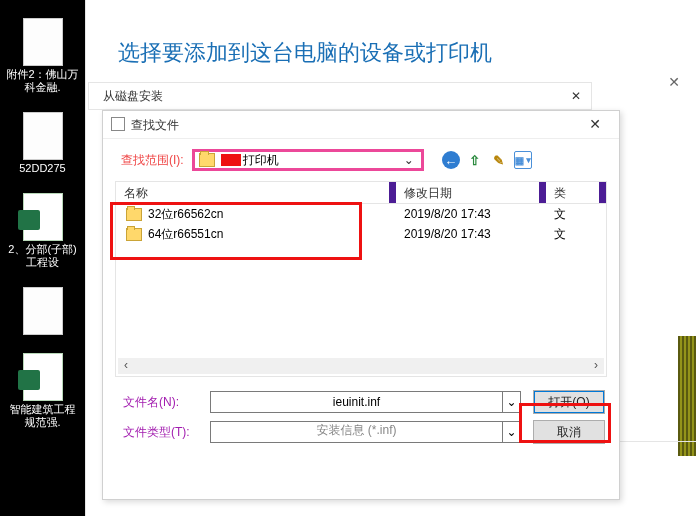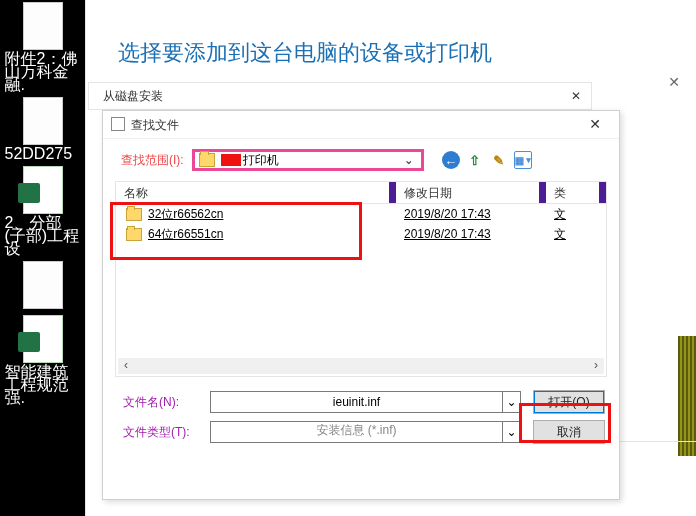--- a/index.html
+++ b/index.html
@@ -8,21 +8,21 @@
     width: 696px;
     height: 516px;
     font-family: "Microsoft YaHei", "Segoe UI", Tahoma, sans-serif;
     font-size: 12px;
     background: #000;
     position: relative;
     overflow: hidden;
   }
   
   .desktop { position: absolute; left: 0; top: 0; width: 85px; height: 516px; background: #000; color: #fff; }
-  .dico { width: 76px; margin: 2px auto 6px; font-size: 16px; line-height: 13px; }
+  .dico { width: 76px; text-align: center; margin: 18px auto 6px; font-size: 11px; line-height: 13px; }
   .dico .thumb { width: 40px; height: 48px; margin: 0 auto 2px; background: #fdfdfd; border: 1px solid #ccc; }
   .dico .thumb.xls { background: linear-gradient(#fff,#fff); border: 1px solid #b8d8b8; position: relative; }
   .dico .thumb.xls::before { content:""; position:absolute; left:-6px; top:16px; width:22px; height:20px; background:#217346; border-radius:2px; }
   .dico .lbl { color:#fff; word-break: break-all; }
 
   
   .wiz {
     position: absolute; left: 85px; top: 0; width: 611px; height: 516px;
     background: #fff; border-left: 1px solid #e5e5e5;
   }
@@ -63,21 +63,21 @@
   .ticon.newf { color:#b8860b; }
   .ticon.view { border:1px solid #4a90d9; color:#4a90d9; padding:0 2px; font-size:10px; }
   .ticon.view .dd { margin-left:2px; font-size:9px; }
 
   .filelist { position:relative; margin: 6px 12px 0 12px; height: 196px; border:1px solid #e5e5e5; }
   .filelist .hdr { display:flex; height:22px; border-bottom:1px solid #e5e5e5; }
   .filelist .hdr .col { padding:3px 8px; color:#333; border-right:7px solid #4c1d95; }
   .filelist .hdr .c1 { width:280px; }
   .filelist .hdr .c2 { width:150px; }
   .filelist .hdr .c3 { flex:1; }
-  .filelist .rows { position:relative;text-decoration:underline; }
+  .filelist .rows { position:relative; }
   .row { display:flex; height:20px; align-items:center; }
   .row .c1 { width:280px; padding-left:10px; display:flex; align-items:center; gap:6px; }
   .row .c2 { width:150px; padding-left:8px; }
   .row .c3 { flex:1; padding-left:8px; }
   .fico2 { width:16px; height:13px; background:#ffd86b; border:1px solid #caa437; position:relative; display:inline-block; }
   .fico2::before { content:""; position:absolute; left:0; top:-3px; width:6px; height:3px; background:#ffd86b; border:1px solid #caa437; border-bottom:none; }
   .red-box1 { position:absolute; border:3px solid #e11; }
   .filelist .hscroll { position:absolute; left:2px; right:2px; bottom:2px; height:16px; background:#f0f0f0; display:flex; }
   .filelist .hscroll .btn { width:16px; height:16px; background:#f0f0f0; text-align:center; line-height:14px; color:#555; }
   .filelist .hscroll .track { flex:1; background:#f0f0f0; }

